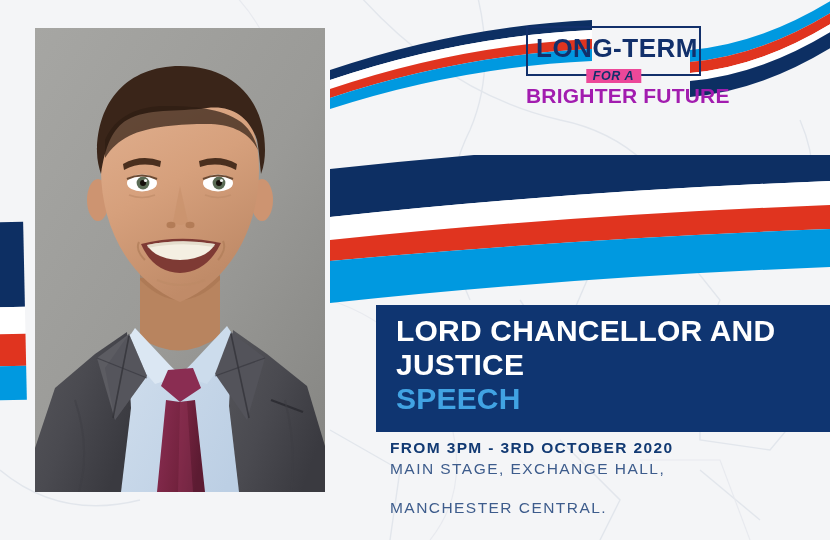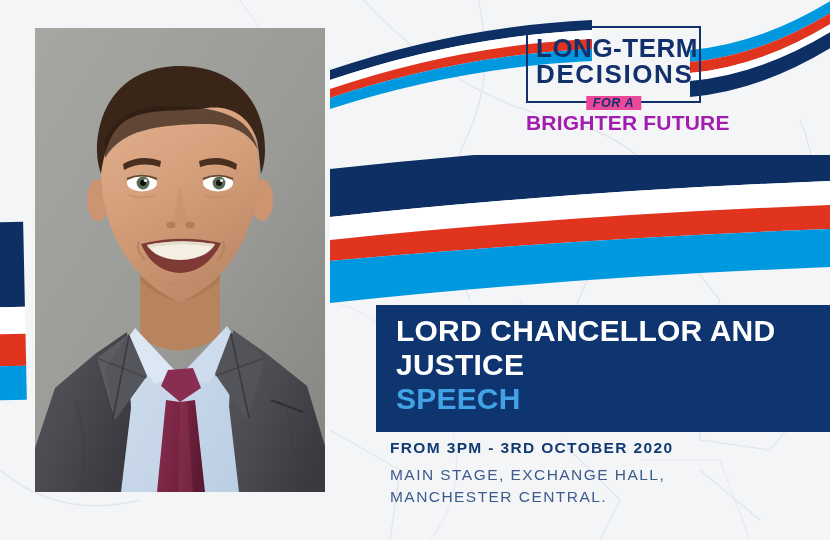--- a/index.html
+++ b/index.html
@@ -149,21 +149,21 @@
   }
   .details-head {
     font-size: 15.5px;
     font-weight: bold;
     letter-spacing: 1.35px;
     color: #123a73;
     white-space: nowrap;
     line-height: 1.0;
   }
   .details-line {
-    margin-top: 9px;
+    margin-top: 3px;
     font-size: 15.5px;
     letter-spacing: 1.45px;
     color: #3d5c8c;
     white-space: nowrap;
     line-height: 1.35;
   }
 </style>
 </head>
 <body>
 
@@ -325,33 +325,32 @@
       <path d="M236 372 L268 384" stroke="#2a2a30" stroke-width="2.4" fill="none" opacity="0.85"></path>
 
       <path d="M40 372 Q 56 420 44 464" stroke="#3d3d43" stroke-width="2" fill="none" opacity="0.5"></path>
       <path d="M250 372 Q 262 420 256 464" stroke="#3d3d43" stroke-width="2" fill="none" opacity="0.5"></path>
     </svg>
   </div>
 
   <div class="logo">
     <div class="logo-box">
       <div class="logo-l1">LONG-TERM</div>
-      <div class="logo-l2">DECISIONS</div>
       <div class="logo-fora">FOR A</div>
     </div>
     <div class="logo-l3">BRIGHTER FUTURE</div>
   </div>
 
   <div class="title-box">
     <div class="title-inner">
       <div class="title-line">LORD CHANCELLOR AND</div>
       <div class="title-line">JUSTICE</div>
       <div class="title-line accent">SPEECH</div>
     </div>
   </div>
 
   <div class="details">
     <div class="details-head">FROM 3PM - 3RD OCTOBER 2020</div>
     <div class="details-line">MAIN STAGE, EXCHANGE HALL,</div>
-    <div class="details-line" style="margin-top:2px;">MANCHESTER CENTRAL.</div>
+    <div class="details-line" style="margin-top:19px;">MANCHESTER CENTRAL.</div>
   </div>
 
 </div>
 
 </body></html>

